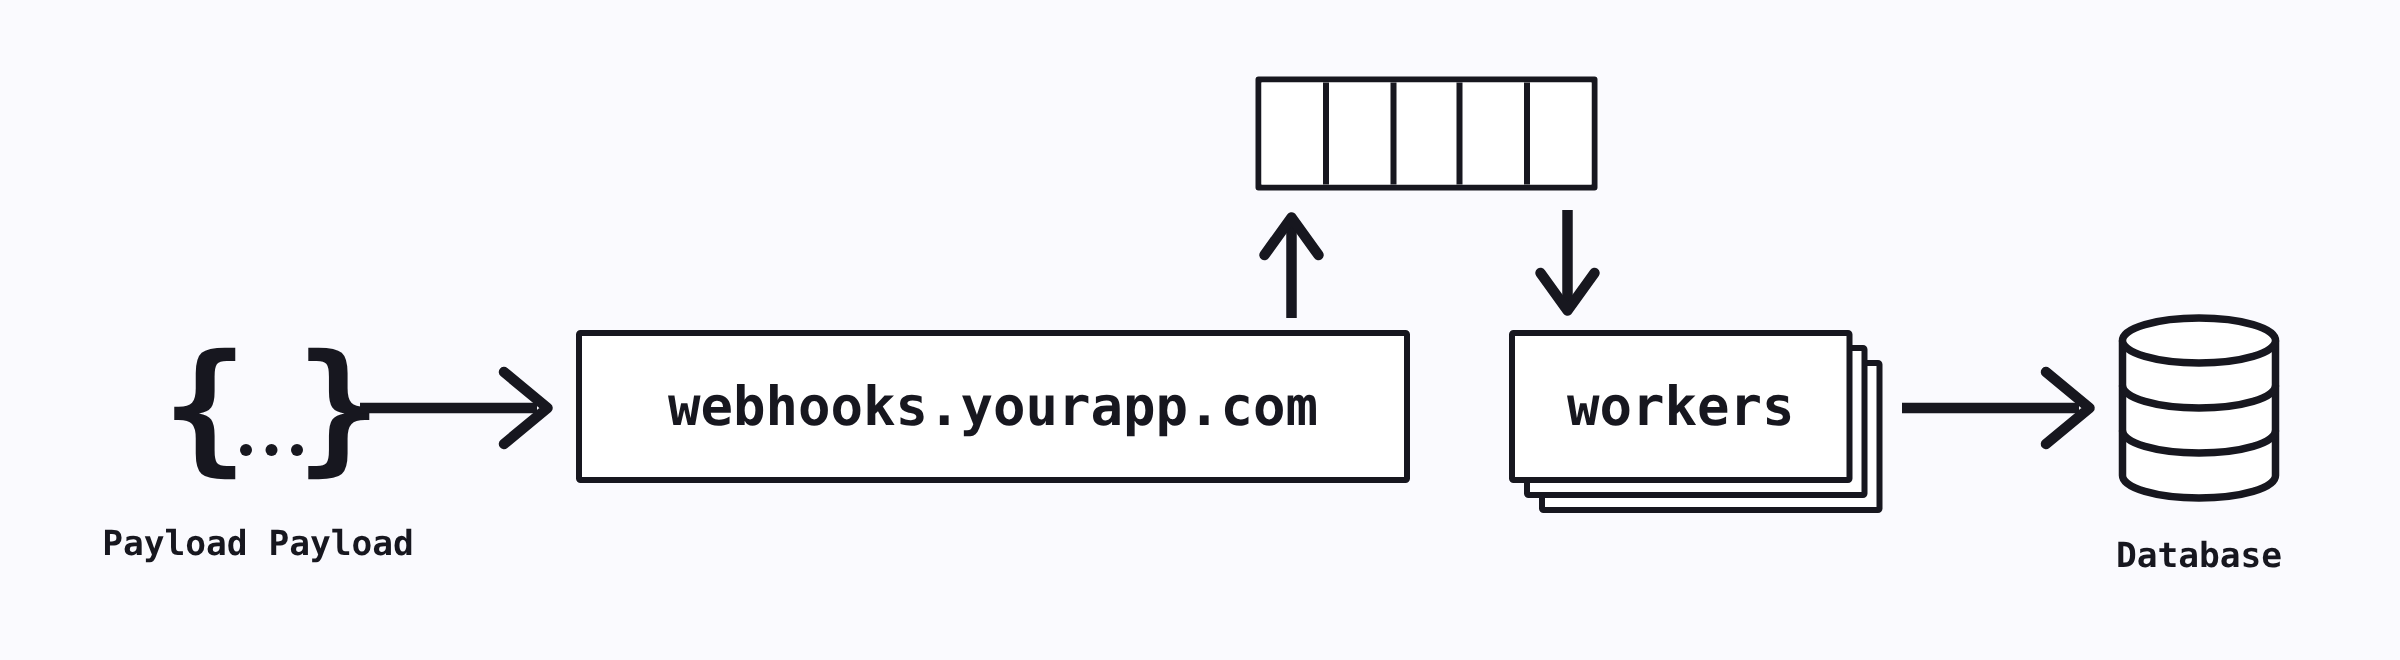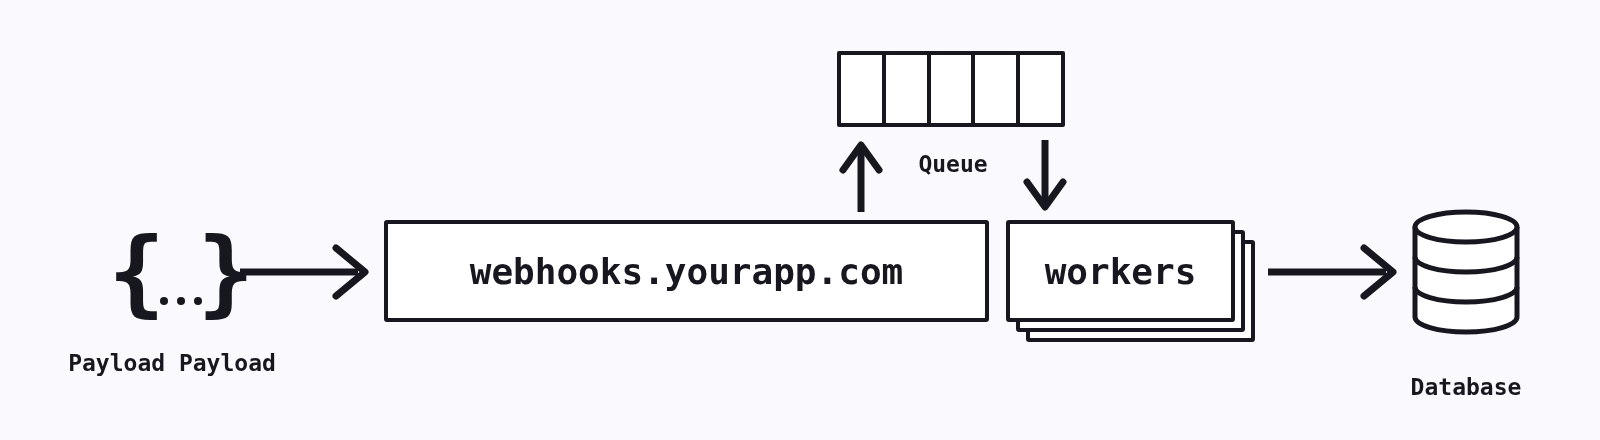--- a/index.html
+++ b/index.html
@@ -67,37 +67,36 @@
     </span>
     <span class="brace">}</span>
   </div>
   <div class="abs node-label" style="left:42px;top:350px;width:260px;">Payload Payload</div>
 
   <svg class="abs" style="left:238px;top:240px;" width="132" height="64" viewBox="0 0 132 64">
     <line class="stroke" x1="2" y1="32" x2="120" y2="32"></line>
     <polyline class="stroke" points="98,8 127,32 98,56" stroke-linejoin="round" stroke-linecap="round"></polyline>
   </svg>
 
-  <div class="abs node-box" style="left:384px;top:220px;width:605px;height:102px;">
+  <div class="abs node-box" style="left:384px;top:220px;width:556px;height:102px;">
     <span class="node-text">webhooks.yourapp.com</span>
   </div>
 
   <svg class="abs" style="left:838px;top:138px;" width="46" height="76" viewBox="0 0 46 76">
     <line class="stroke" x1="23" y1="74" x2="23" y2="12"></line>
     <polyline class="stroke" points="5,32 23,7 41,32" stroke-linejoin="round" stroke-linecap="round"></polyline>
   </svg>
 
   <div class="abs queue" style="left:837px;top:51px;width:228px;height:76px;">
       <div class="queue-cell"></div>
       <div class="queue-cell"></div>
       <div class="queue-cell"></div>
       <div class="queue-cell"></div>
       <div class="queue-cell"></div>
     </div>
-  <div class="abs node-label" style="left:873px;top:151px;width:160px;">Queue</div>
 
   <svg class="abs" style="left:1022px;top:138px;" width="46" height="76" viewBox="0 0 46 76">
     <line class="stroke" x1="23" y1="2" x2="23" y2="64"></line>
     <polyline class="stroke" points="5,44 23,69 41,44" stroke-linejoin="round" stroke-linecap="round"></polyline>
   </svg>
 
   <div class="abs node-box" style="left:1026px;top:240px;width:229px;height:102px;"></div>
   <div class="abs node-box" style="left:1016px;top:230px;width:229px;height:102px;"></div>
   <div class="abs node-box" style="left:1006px;top:220px;width:229px;height:102px;">
     <span class="node-text">workers</span>
@@ -107,15 +106,15 @@
     <line class="stroke" x1="2" y1="32" x2="120" y2="32"></line>
     <polyline class="stroke" points="98,8 127,32 98,56" stroke-linejoin="round" stroke-linecap="round"></polyline>
   </svg>
 
   <svg class="abs" style="left:1410px;top:208px;" width="112" height="128" viewBox="0 0 112 128">
     <path class="stroke-thin" d="M5,19 L5,109 A51,15 0 0 0 107,109 L107,19" stroke-linejoin="round"></path>
     <ellipse class="stroke-thin" cx="56" cy="19" rx="51" ry="15"></ellipse>
     <path class="stroke-thin-open" d="M5,49 A51,15 0 0 0 107,49"></path>
     <path class="stroke-thin-open" d="M5,79 A51,15 0 0 0 107,79"></path>
   </svg>
-  <div class="abs node-label" style="left:1386px;top:374px;width:160px;">Database</div>
+  <div class="abs node-label" style="left:1386px;top:358px;width:160px;">Database</div>
 
 </div>
 
 </body></html>

